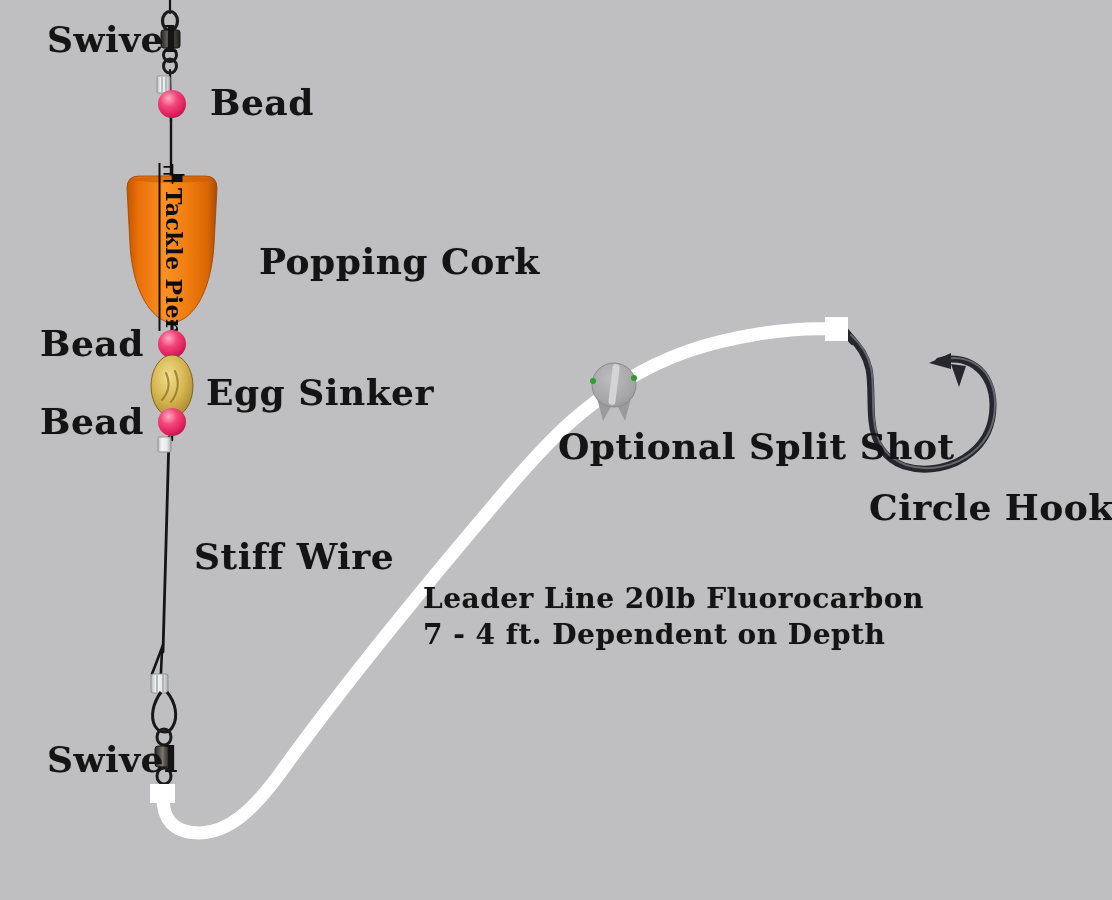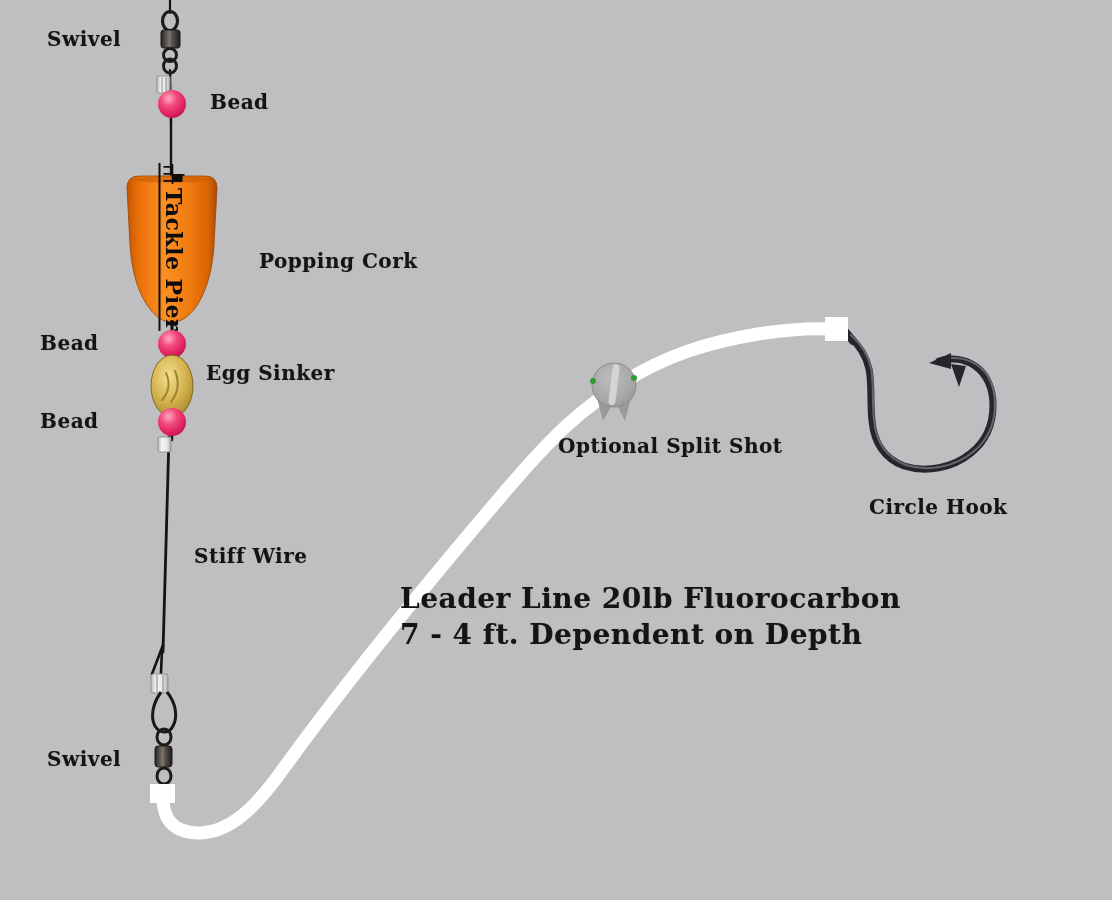--- a/index.html
+++ b/index.html
@@ -14,30 +14,30 @@
     background:#bfbfc1;
     overflow:hidden;
   }
   .stage svg.rig{
     position:absolute;
     left:0;top:0;
   }
   .lbl{
     position:absolute;
     font-weight:700;
-    font-size:20px;
+    font-size:36px;
     line-height:34px;
     color:#141414;
     letter-spacing:0.5px;
     white-space:nowrap;
     text-shadow:0 0 1px rgba(0,0,0,0.25);
   }
   .leader-caption{
     position:absolute;
-    left:400px;
+    left:423px;
     top:581px;
     width:452px;
     text-align:right;
   }
   .leader-caption .lbl-line{
     font-weight:700;
     font-size:28px;
     line-height:36px;
     color:#141414;
     letter-spacing:0.5px;
@@ -224,21 +224,21 @@
         </g>
       </svg>
       <span class="cork-brand-text">Tackle Pier</span>
     </div>
   </div>
 
   <div class="lbl" style="left:47px;top:22px;">Swivel</div>
   <div class="lbl" style="left:210px;top:85px;">Bead</div>
   <div class="lbl" style="left:243px;top:244px;margin-left:16px;">Popping Cork</div>
   <div class="lbl" style="left:40px;top:326px;">Bead</div>
-  <div class="lbl" style="left:206px;top:356px;">Egg Sinker</div>
+  <div class="lbl" style="left:206px;top:375px;">Egg Sinker</div>
   <div class="lbl" style="left:40px;top:404px;">Bead</div>
   <div class="lbl" style="left:558px;top:429px;">Optional Split Shot</div>
   <div class="lbl" style="left:194px;top:539px;">Stiff Wire</div>
   <div class="leader-caption">
     <div class="lbl-line">Leader Line 20lb Fluorocarbon</div>
     <div class="lbl-line">7 - 4 ft. Dependent on Depth</div>
   </div>
   <div class="lbl" style="left:47px;top:742px;">Swivel</div>
   <div class="lbl" style="left:869px;top:490px;">Circle Hook</div>
 

